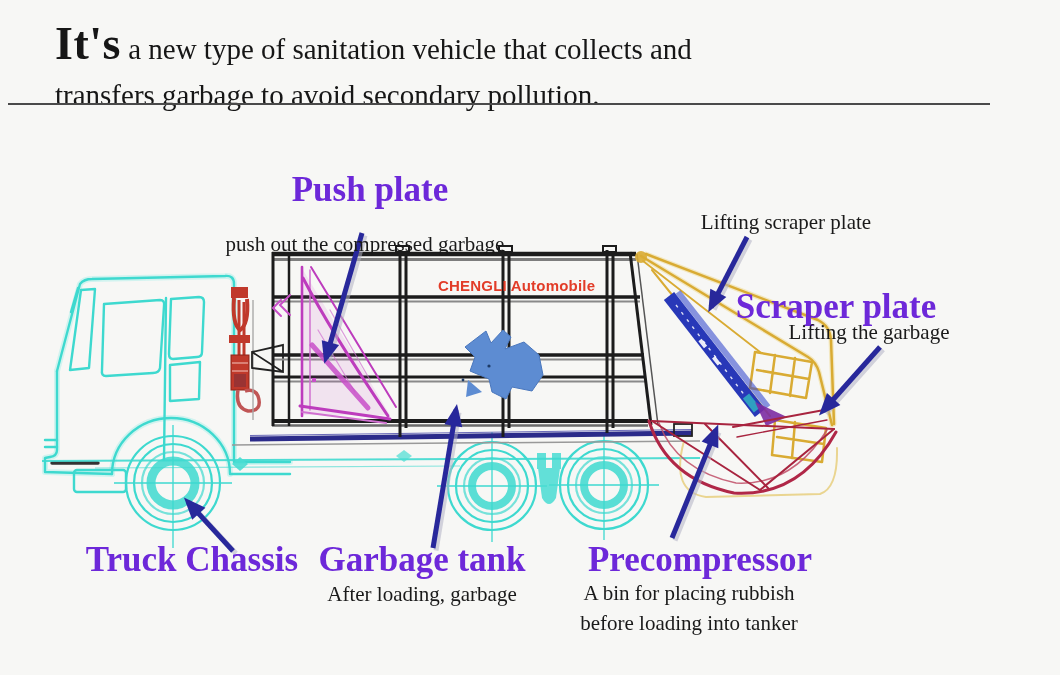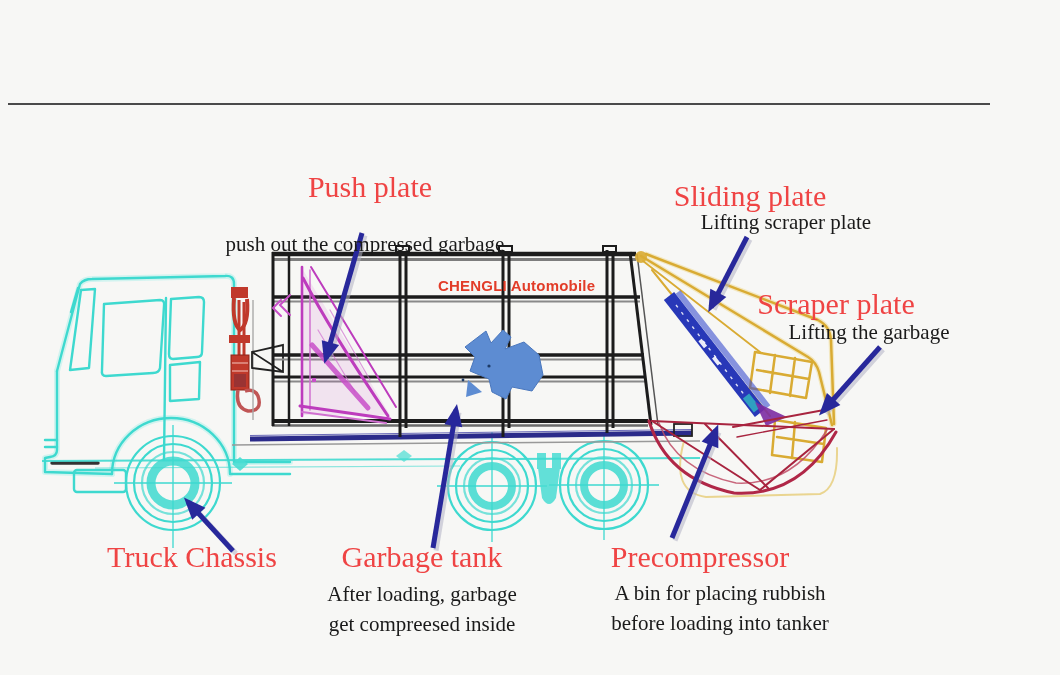--- a/index.html
+++ b/index.html
@@ -10,41 +10,45 @@
     color:#111;
   }
   .stage{position:absolute;inset:0;}
   
   .header{position:absolute;left:55px;top:12px;width:960px;line-height:1.38;
     font-size:29px;color:#161616;}
   .header .lead{font-size:46px;font-weight:700;letter-spacing:.5px;}
   .rule{position:absolute;left:8px;top:103px;width:982px;height:2px;background:#4a4a4a;}
   
   .lbl{position:absolute;transform:translateX(-50%);white-space:nowrap;text-align:center;}
-  .lbl.title{font-size:30px;font-weight:400;color:#ef4444;}
+  .lbl.title{font-size:35px;font-weight:700;color:#6d28d9;}
   .lbl.cap{font-size:21px;color:#1a1a1a;}
   .cap2{line-height:30px;}
   .brand{position:absolute;left:408px;top:277px;
     font-family:"Liberation Sans", sans-serif;font-size:15px;font-weight:700;
     color:var(--c-brand,#e23c28);letter-spacing:.2px;white-space:nowrap;padding-left:30px;}
   svg{position:absolute;left:0;top:0;}
   
   .cab-stroke{stroke:var(--c-cab,#3ed9cf);}
   .tank-stroke{stroke:var(--c-tank,#1c1c1c);}
   .push-stroke{stroke:var(--c-push,#bd3cbd);}
   .gate-stroke{stroke:var(--c-gate,#d9ab33);}
   .slide-stroke{stroke:var(--c-slide,#2838b8);}
   .scoop-stroke{stroke:var(--c-scoop,#b02747);}
   .ptr{stroke:var(--c-ptr,#28289b);}
 </style>
 </head>
 <body style="--c-cab: #3ed9cf; --c-tank: #1c1c1c; --c-push: #bd3cbd; --c-gate: #d9ab33; --c-slide: #2838b8; --c-scoop: #b02747; --c-ptr: #28289b; --c-brand: #e23c28;">
 
 <div class="stage">
 
+  <div class="header">
+    <span class="lead">It's</span><span> a new type of sanitation vehicle that collects and</span><br>
+    <span>transfers garbage to avoid secondary pollution.</span>
+  </div>
   <div class="rule"></div>
 
   <svg width="1060" height="675" viewBox="0 0 1060 675">
     <defs>
       <marker id="ah" markerUnits="userSpaceOnUse" markerWidth="26" markerHeight="22" refX="18" refY="11" orient="auto">
         <path d="M2,2 L24,11 L2,20 Z" fill="#28289b"></path>
       </marker>
     </defs>
 
     <g fill="none" stroke-linecap="round" stroke-linejoin="round">
@@ -229,33 +233,31 @@
       <path class="ptr" marker-end="url(#ah)" d="M233,551 L188,502"></path>
       <path class="ptr" marker-end="url(#ah)" d="M672,538 L716,430"></path>
     </g>
   </svg>
 
   <div class="brand">CHENGLI Automobile</div>
 
   <div class="lbl title" style="left:370px;top:170px;">Push plate</div>
   <div class="lbl cap" style="left:365px;top:200px;margin-top:32px;">push out the compressed garbage</div>
 
-  <div class="lbl title" style="left:750px;top:179px;">Sliding plate</div>
   <div class="lbl cap" style="left:746px;top:210px;margin-left:40px;">Lifting scraper plate</div>
 
   <div class="lbl title" style="left:836px;top:287px;">Scraper plate</div>
   <div class="lbl title" style="left:192px;top:540px;">Truck Chassis</div>
 
   <div class="lbl cap" style="left:869px;top:320px;">Lifting the garbage</div>
 
   <div class="lbl title" style="left:422px;top:540px;">Garbage tank</div>
   <div class="lbl cap cap2" style="left:422px;top:579px;">
     <div>After loading, garbage</div>
-    <div>get compreesed inside</div>
   </div>
 
   <div class="lbl title" style="left:700px;top:540px;">Precompressor</div>
-  <div class="lbl cap cap2" style="left:720px;top:578px;">
+  <div class="lbl cap cap2" style="left:689px;top:578px;">
     <div>A bin for placing rubbish</div>
     <div>before loading into tanker</div>
   </div>
 
 </div>
 
 </body></html>

